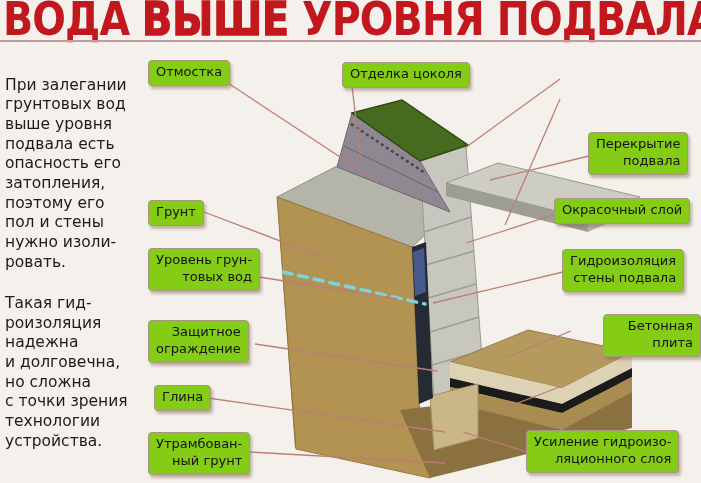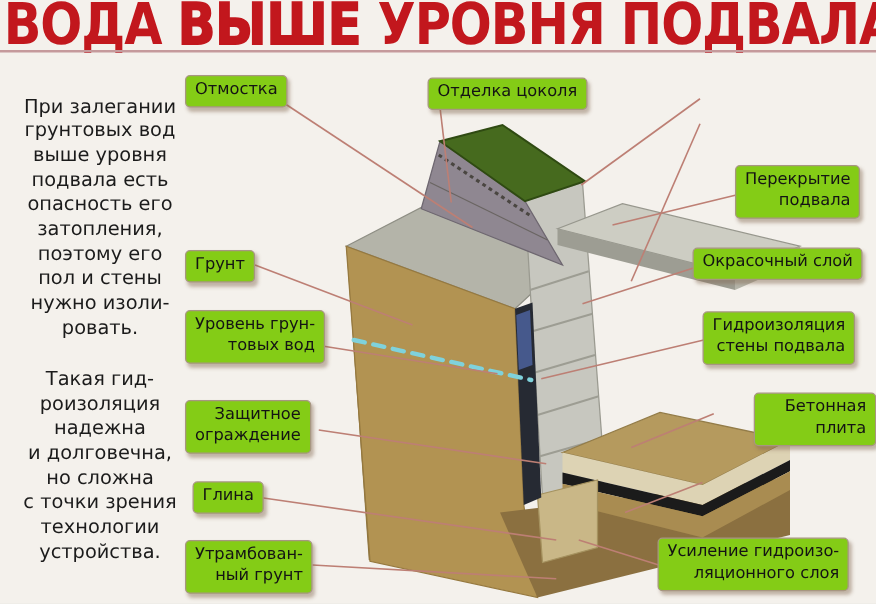--- a/index.html
+++ b/index.html
@@ -12,21 +12,21 @@
   .title{
     position:absolute;left:3px;top:-3px;height:44px;line-height:44px;
     font-size:46px;font-weight:700;letter-spacing:-1px;color:#c2171d;
     white-space:nowrap;transform:scaleX(.86);transform-origin:0 0;
   }
   .title .emph{-webkit-text-stroke:1.4px #c2171d;letter-spacing:0;}
   .rule{position:absolute;left:0;top:40px;width:701px;height:2px;background:#c59a9c;}
   
   .intro{
     position:absolute;left:5px;top:56px;width:150px;
-    font-size:15.5px;line-height:1.27;color:#1b1b1b;white-space:pre-line;text-align:center;
+    font-size:15.5px;line-height:1.27;color:#1b1b1b;white-space:pre-line;
   }
   .intro p{margin:0 0 2px 0;white-space:pre-line;}
   
   svg.diagram{position:absolute;left:0;top:0;}
   
   .label{
     position:absolute;background:#84cc16;border:1px solid #a79681;border-radius:4px;
     padding:3px 7px 4px 7px;font-size:13px;font-weight:400;line-height:1.3;
     color:#141414;white-space:pre-line;box-shadow:2px 3px 3px rgba(130,105,80,.45);text-align:right;
   }

